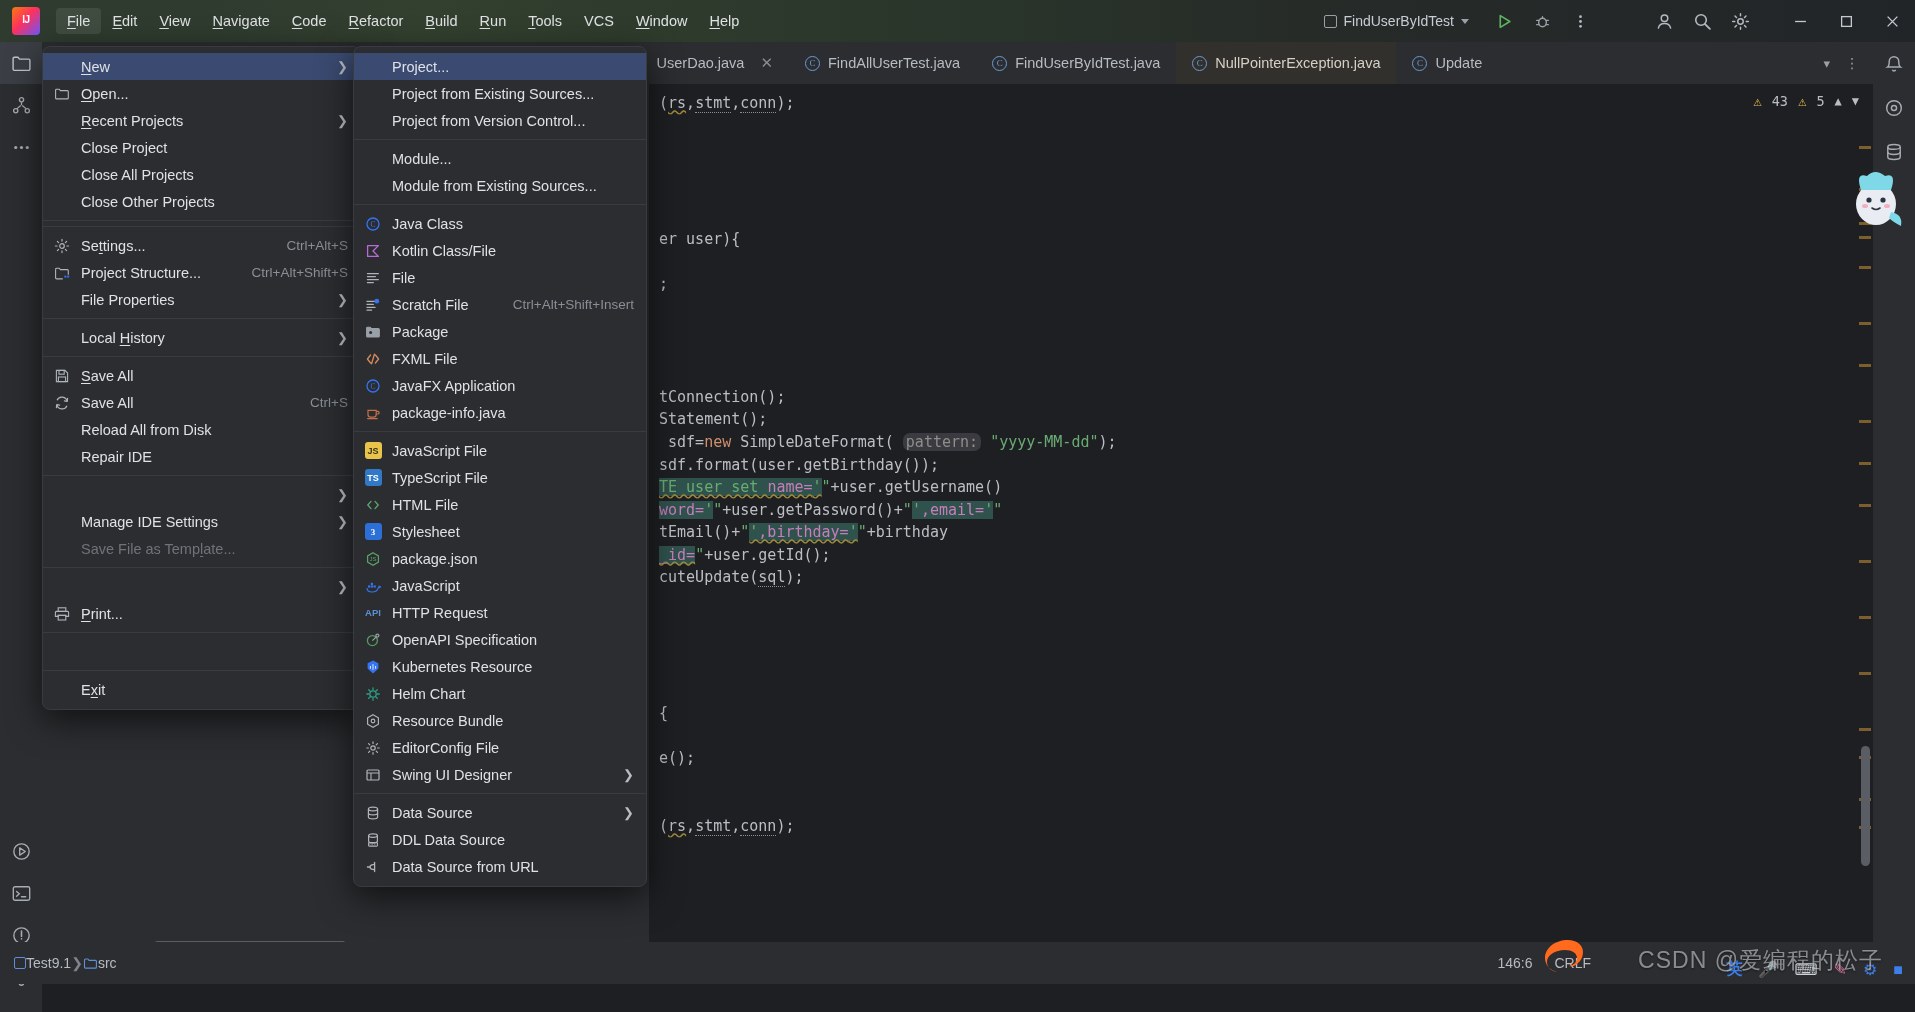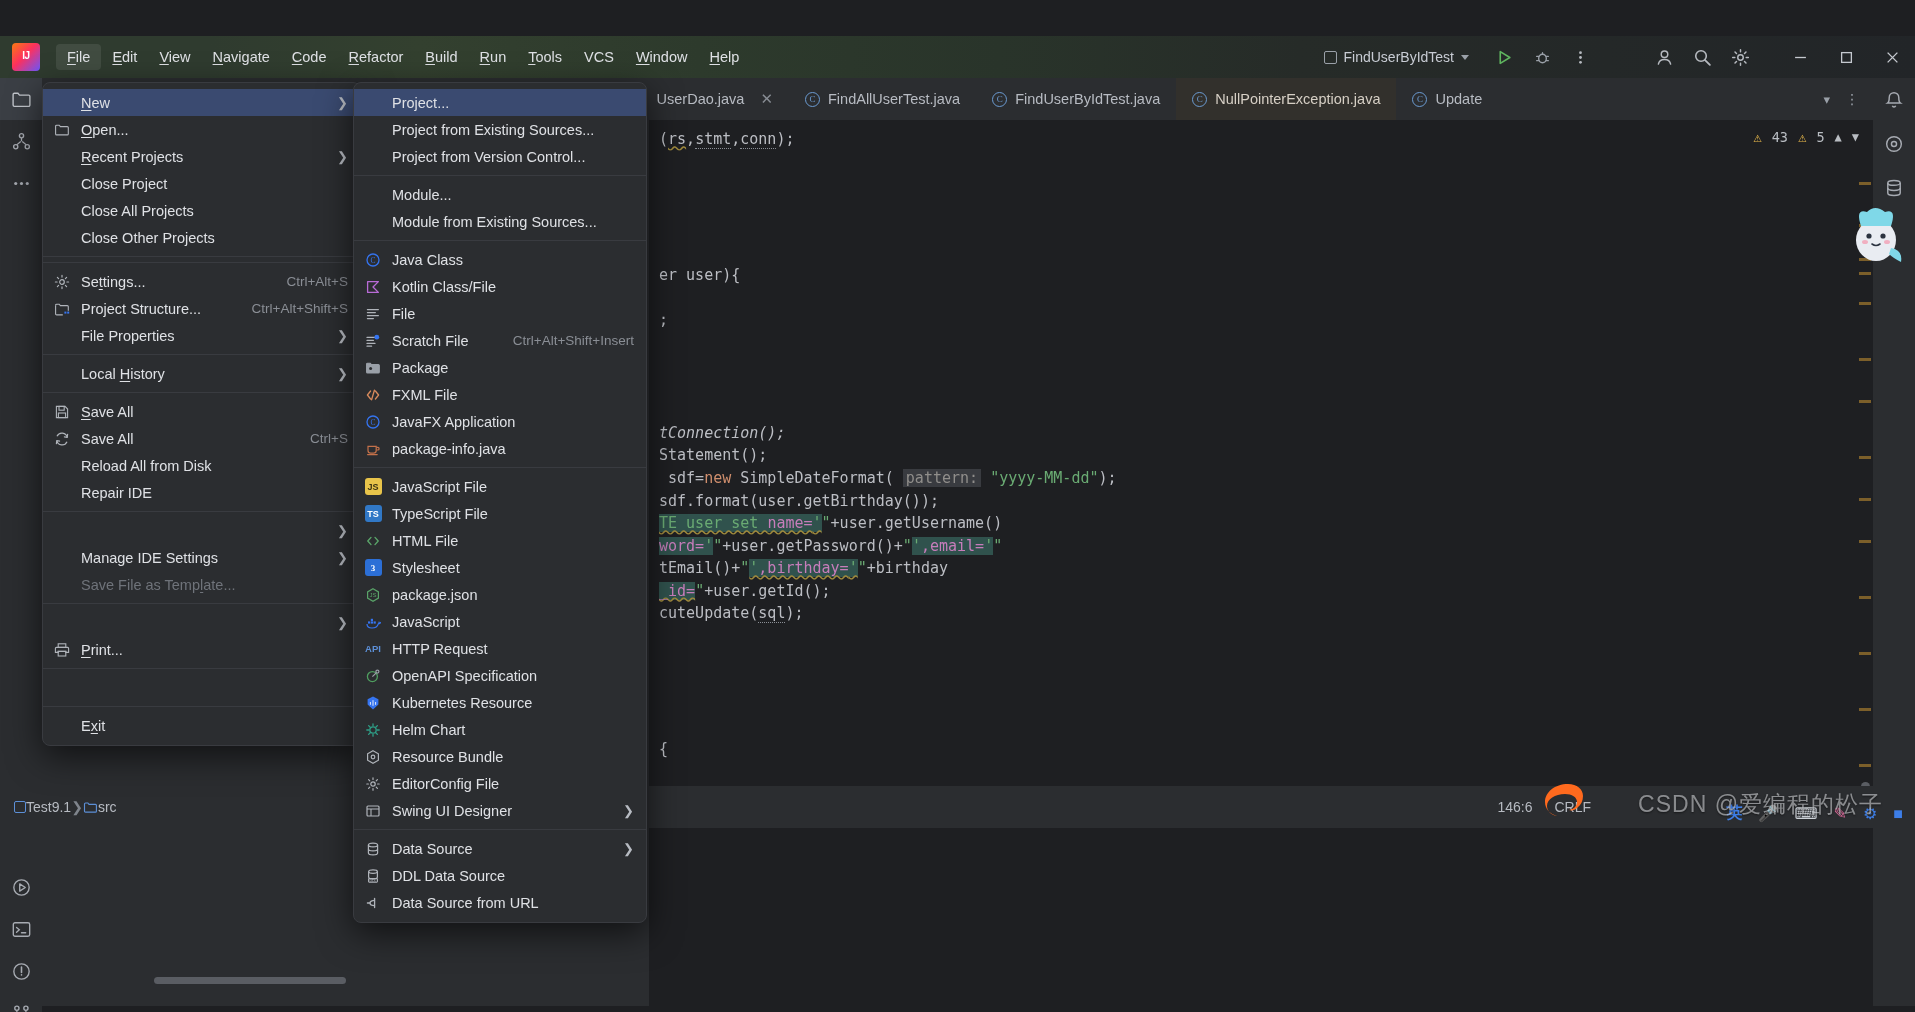--- a/index.html
+++ b/index.html
@@ -3,21 +3,21 @@
 <meta charset="utf-8">
 <style>
   * { box-sizing: border-box; margin: 0; padding: 0; }
   html, body {
     width: 1915px; height: 1012px;
     background: #1e1f22;
     font-family: "Liberation Sans", sans-serif;
     overflow: hidden;
     color: #dfe1e5;
   }
-  #root { position: relative; width: 1915px; height: 792px; margin-top: 36px; }
+  #root { position: relative; width: 1915px; height: 984px; }
 
   
   .titlebar {
     position: absolute; top: 0; left: 0; width: 1915px; height: 42px;
     background: linear-gradient(90deg, #2f3b2f 0%, #2f3b2f 210px, #33402f 420px, #2d3a2c 700px, #29342a 1000px, #262b28 1300px, #222528 1915px);
     display: flex; align-items: center;
   }
   .ij-logo { width: 28px; height: 28px; margin-left: 12px; border-radius: 4px;
     background: linear-gradient(135deg,#f97a12 0%,#fe315d 45%,#6b57ff 100%);
     position: relative; flex: 0 0 auto; }
@@ -68,25 +68,25 @@
   .tabsbar .tabs-right { margin-left:auto; display:flex; align-items:center; color:#9aa0a8; padding-right:8px; gap:3px; }
 
   .inspbar { height:34px; display:flex; align-items:center; justify-content:flex-end; gap:10px;
      padding-right:14px; font-size:13.5px; color:#b9bdc3; }
   .warn-ico { color:#e8b84b; font-size:14px; }
   .err-ico { color:#e8b84b; font-size:14px; }
 
   .codearea { position:absolute; left:0; top:42px; right:0; bottom:0; overflow:hidden;
      font-family:"DejaVu Sans Mono","Liberation Mono",monospace; font-size:15px; line-height:22.6px; }
   .code-line { white-space:pre; padding-left:10px; height:22.6px; }
-  .c-ita { font-style:italic; color:#bcbec4; }
+  .c-ita { color:#bcbec4; }
   .c-kw { color:#cf8e6d; }
   .c-str { color:#6aab73; }
   .c-pln { color:#bcbec4; }
-  .c-hint { background:#393b40; color:#908e8b; border-radius:0; padding:0 3px; }
+  .c-hint { background:#393b40; color:#908e8b; border-radius:7px; padding:0 3px; }
   .c-hl { background:#30524d; }
   .c-fld { color:#c77dbb; }
   .c-under { border-bottom:1px dotted #8a8e95; }
   .c-wavy { text-decoration: underline wavy #a08a3c; text-decoration-skip-ink:none; }
 
   
   .markerlane { position:absolute; right:0; top:42px; width:16px; bottom:0; background:#1e1f22; }
   .mk { position:absolute; right:2px; width:12px; height:3px; }
   .vscroll { position:absolute; right:3px; width:9px; background:#5a5d63; border-radius:5px; }
 

